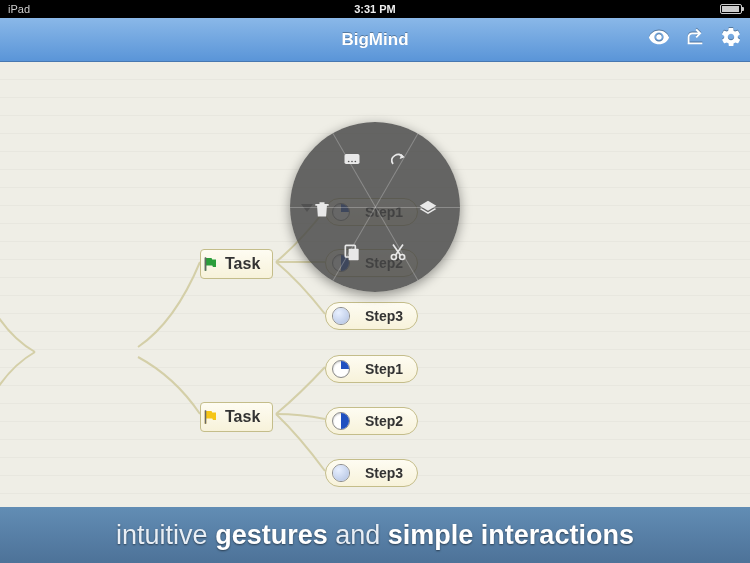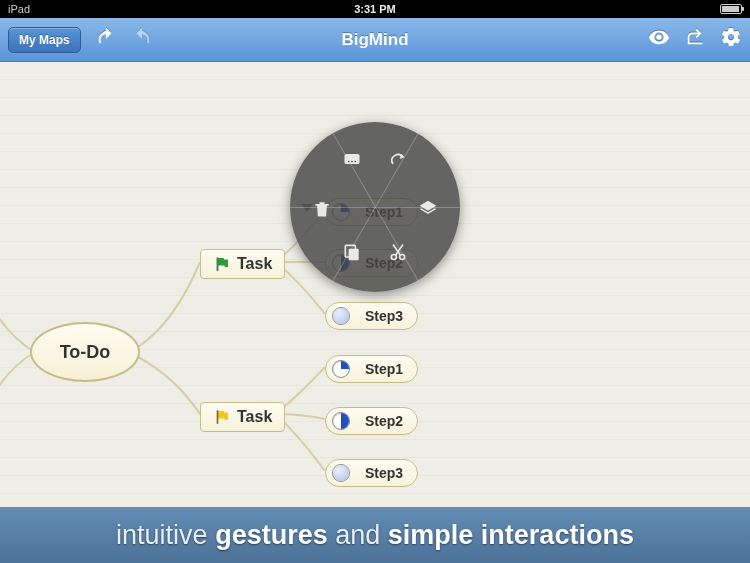--- a/index.html
+++ b/index.html
@@ -160,21 +160,21 @@
       background: linear-gradient(to bottom, #fefcf2, #f5f0d5);
       display: flex;
       align-items: center;
       justify-content: center;
       font-size: 18px;
       font-weight: bold;
       color: #333;
     }
     
     .task-node {
-      padding: 5px 12px 5px 12px;
+      padding: 5px 12px 5px 0;
       border: 1px solid #c4bd8a;
       border-radius: 4px;
       background: linear-gradient(to bottom, #fefcf2, #f7f2da);
       font-size: 16px;
       font-weight: bold;
       color: #333;
       gap: 6px;
     }
     .task1 { left: 200px; top: 187px; }
     .task2 { left: 200px; top: 340px; }
@@ -343,33 +343,20 @@
   <span>iPad</span>
   <span class="status-center">3:31 PM</span>
   <span class="status-right">
     <span class="battery-icon">
         <span class="battery-fill"></span>
       </span>
   </span>
 </div>
 
 <div class="toolbar">
-  <div class="toolbar-left">
-    <button class="my-maps-btn">My Maps</button>
-    <span class="toolbar-icon">
-      <svg viewBox="0 0 24 24">
-          <path d="M12 5V2L6 8l6 6V9c3.3 0 6 2.7 6 6 0 1-.3 2-.7 2.8l1.5 1.5C19.5 18 20 16.6 20 15c0-5.5-4.5-8-8-10z" transform="scale(-1,1) translate(-24,0)"></path>
-        </svg>
-    </span>
-    <span class="toolbar-icon disabled">
-      <svg viewBox="0 0 24 24">
-          <path d="M12 5V2L6 8l6 6V9c3.3 0 6 2.7 6 6 0 1-.3 2-.7 2.8l1.5 1.5C19.5 18 20 16.6 20 15c0-5.5-4.5-8-8-10z"></path>
-        </svg>
-    </span>
-  </div>
   <div class="spacer"></div>
   <div class="toolbar-title">BigMind</div>
   <div class="toolbar-right">
     <span class="toolbar-icon">
       <svg viewBox="0 0 24 24">
           <path d="M12 5C7 5 2.7 8.1 1 12.5 2.7 16.9 7 20 12 20s9.3-3.1 11-7.5C21.3 8.1 17 5 12 5zm0 12c-2.8 0-5-2.2-5-5s2.2-5 5-5 5 2.2 5 5-2.2 5-5 5zm0-8c-1.7 0-3 1.3-3 3s1.3 3 3 3 3-1.3 3-3-1.3-3-3-3z"></path>
         </svg>
     </span>
     <span class="toolbar-icon">
       <svg viewBox="0 0 24 24">
@@ -395,23 +382,20 @@
 
     <path d="M 276 200 Q 300 180, 325 148"></path>
     <path d="M 276 200 Q 300 200, 325 200"></path>
     <path d="M 276 200 Q 300 220, 325 252"></path>
 
     <path d="M 276 352 Q 300 332, 325 305"></path>
     <path d="M 276 352 Q 300 352, 325 357"></path>
     <path d="M 276 352 Q 300 375, 325 409"></path>
   </svg>
 
-  <div class="node root-node">
-    <span>To-Do</span>
-  </div>
 
   <div class="node task-node task1">
     <svg class="flag-icon" viewBox="0 0 24 24">
         <path fill="#2a9d3a" d="M5 3v18h2v-7h8l1 2h4V6h-5l-1-2H5z"></path>
         <rect x="5" y="3" width="2" height="18" fill="#666"></rect>
       </svg>
     <span>Task</span>
   </div>
 
   <div class="node task-node task2">

